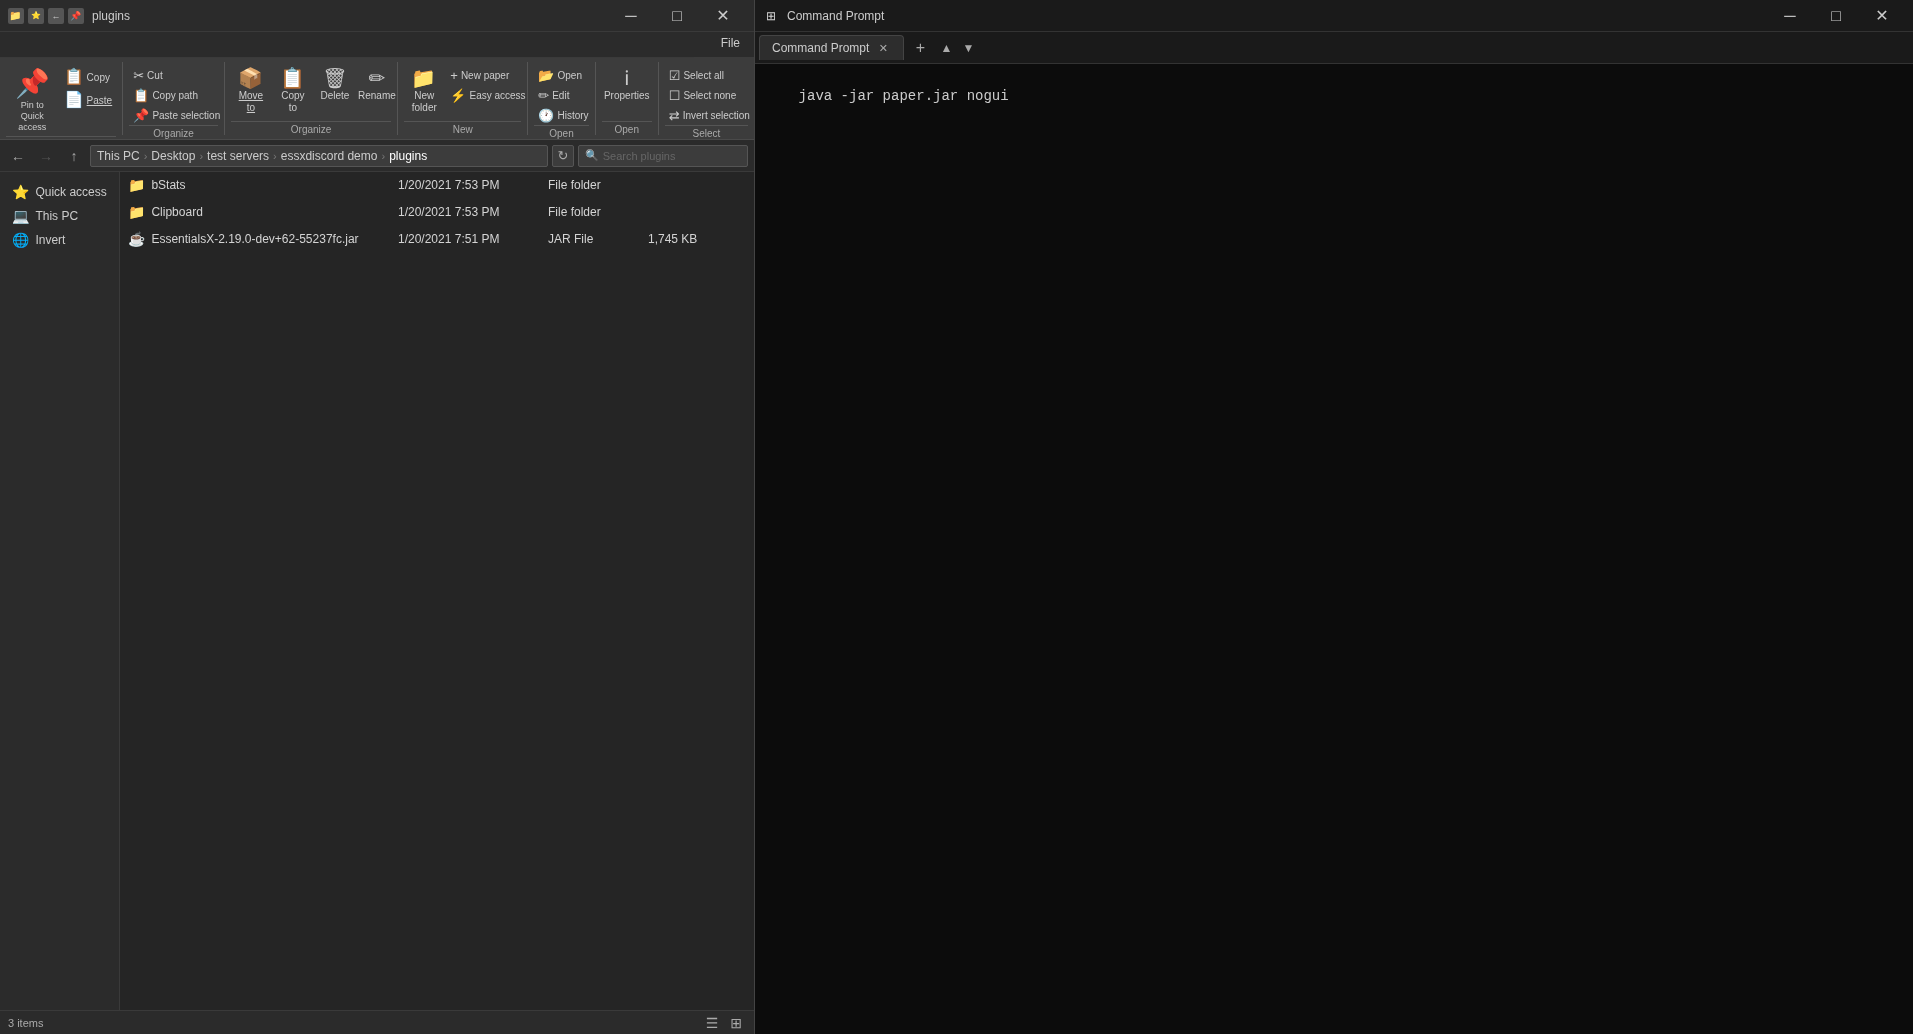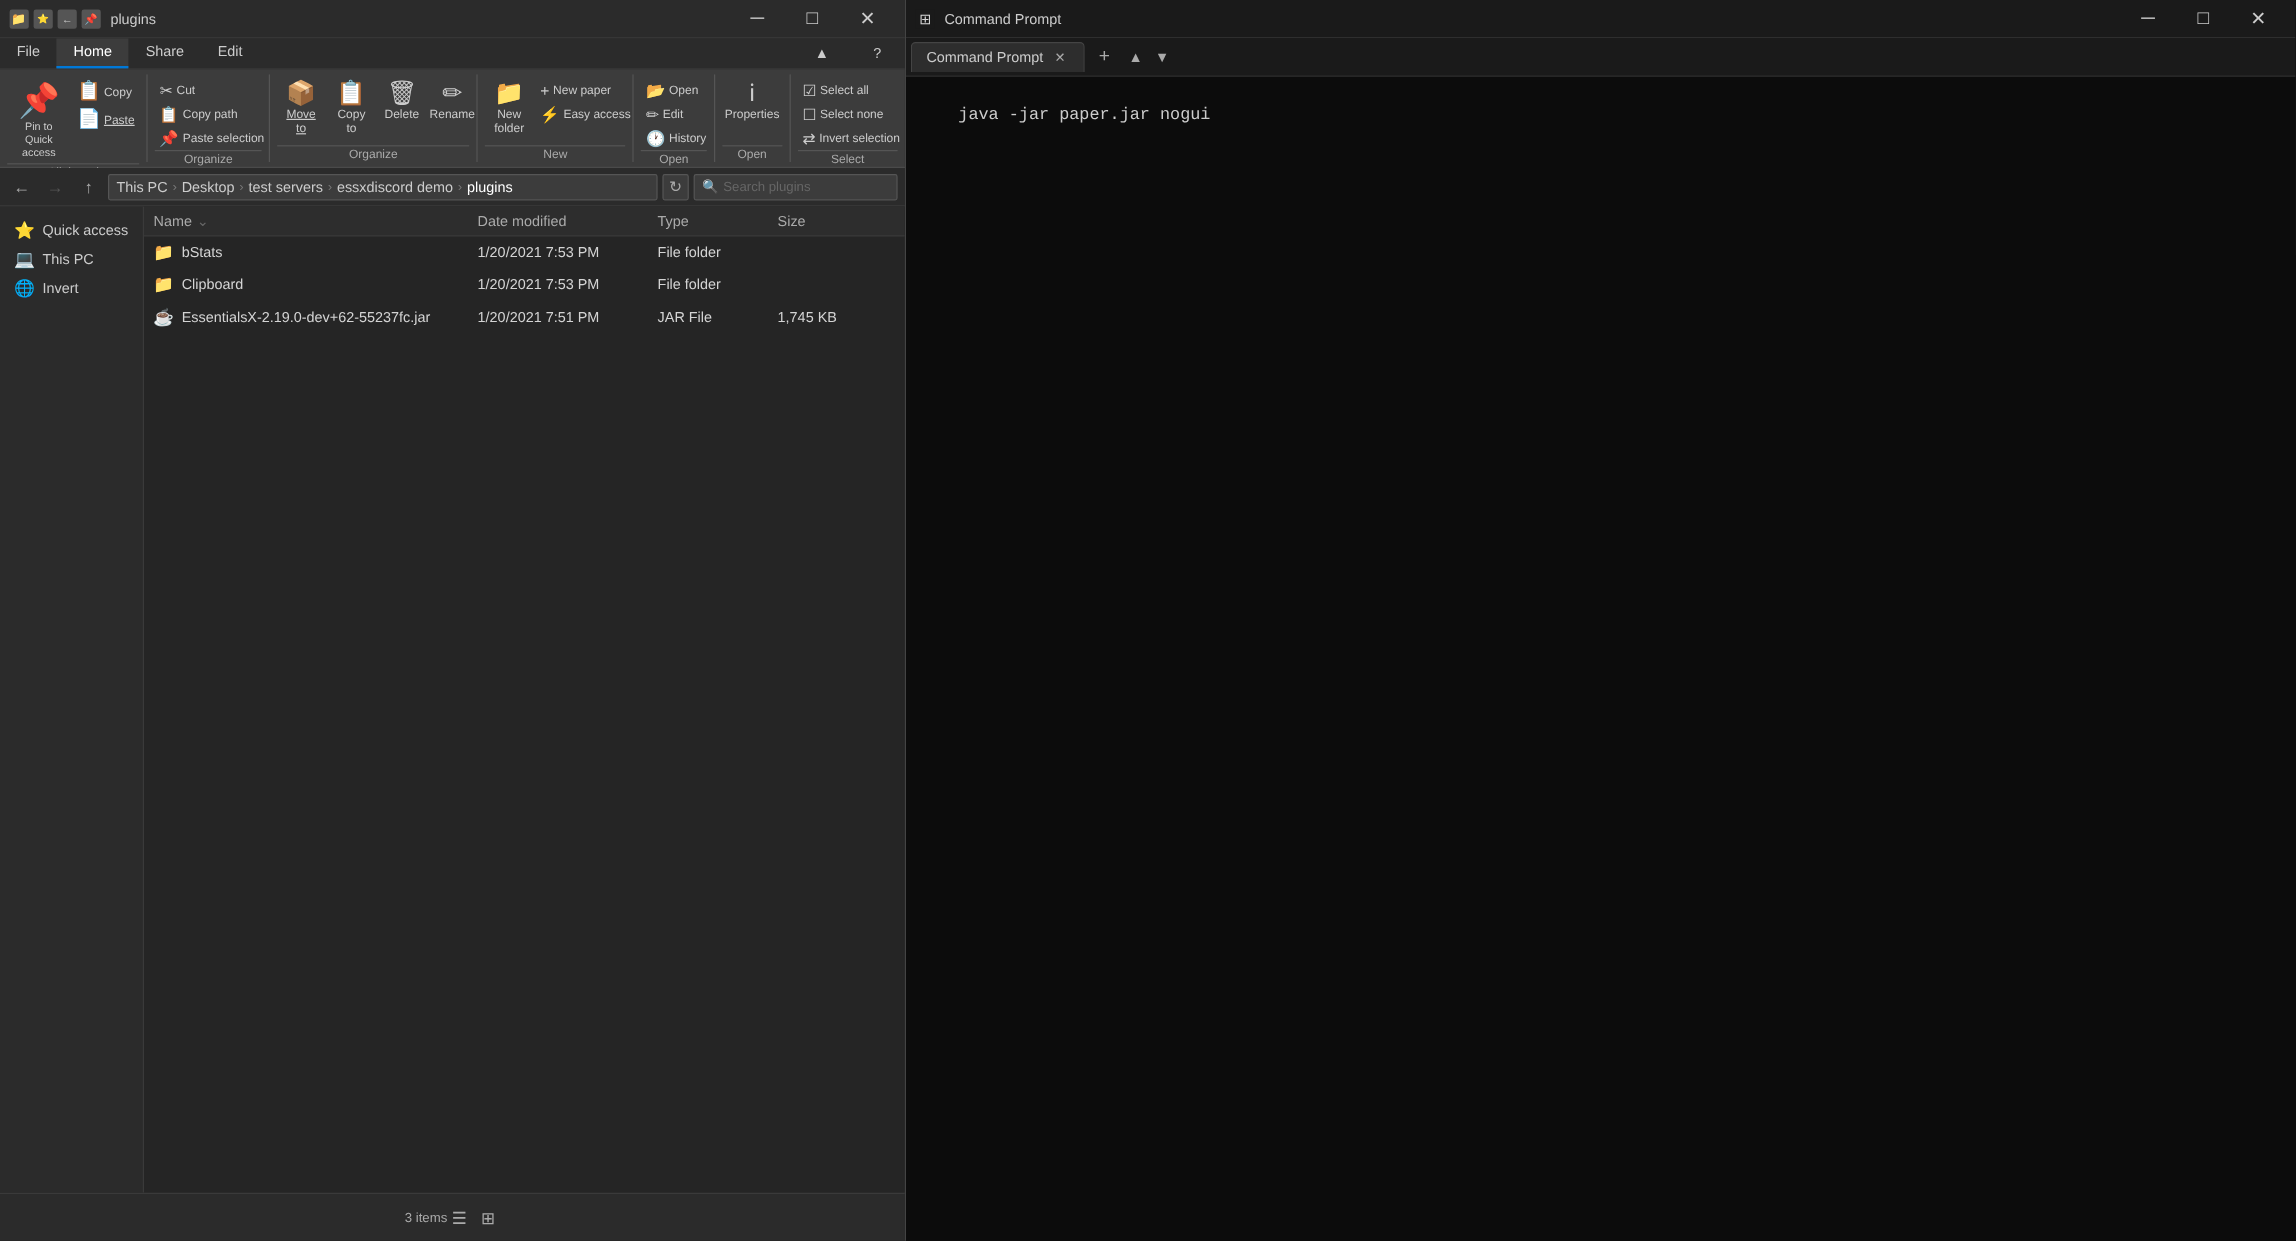--- a/index.html
+++ b/index.html
@@ -74,20 +74,21 @@
     }
 
     
     .ribbon-tabs {
       display: flex;
       background: #2b2b2b;
       border-bottom: 1px solid #3a3a3a;
       flex-shrink: 0;
       height: 26px;
       align-items: flex-end;
+      flex-direction: column;
     }
     .ribbon-tab {
       padding: 4px 14px 5px;
       font-size: 12px;
       color: #ccc;
       cursor: pointer;
       border-bottom: 2px solid transparent;
       height: 100%;
       display: flex;
       align-items: center;
@@ -311,29 +312,29 @@
       color: #d4d4d4;
       cursor: pointer;
       border-bottom: 1px solid transparent;
     }
     .file-row .col-name { display: flex; align-items: center; gap: 6px; }
     .folder-icon { color: #e8b84b; font-size: 14px; }
     .jar-icon { color: #4ec9b0; font-size: 14px; }
 
     
     .status-bar {
-      height: 40px;
+      height: 24px;
       background: #2b2b2b;
       border-top: 1px solid #3a3a3a;
       display: flex;
       align-items: center;
       padding: 0 8px;
       font-size: 11px;
       color: #aaa;
-      justify-content: center;
+      justify-content: space-between;
       flex-shrink: 0;
     }
     .status-right { display: flex; gap: 4px; }
     .view-btn {
       width: 20px;
       height: 20px;
       display: flex;
       align-items: center;
       justify-content: center;
       cursor: pointer;
@@ -644,35 +645,20 @@
         <span class="sicon">💻</span>
         <span>This PC</span>
       </div>
       <div class="sidebar-item">
         <span class="sicon">🌐</span>
         <span>Invert</span>
       </div>
     </div>
 
     <div class="file-list">
-      <div class="file-list-header">
-        <div class="col-name">
-          <span>Name</span>
-          <span style="color:#666;">⌄</span>
-        </div>
-        <div class="col-date">
-          <span>Date modified</span>
-        </div>
-        <div class="col-type">
-          <span>Type</span>
-        </div>
-        <div class="col-size">
-          <span>Size</span>
-        </div>
-      </div>
 
       <div id="file-rows">
           <div class="file-row">
     <div class="col-name">
       <span class="folder-icon">📁</span>
       <span>bStats</span>
     </div>
     <div class="col-date">1/20/2021 7:53 PM</div>
     <div class="col-type">File folder</div>
     <div class="col-size"></div>

